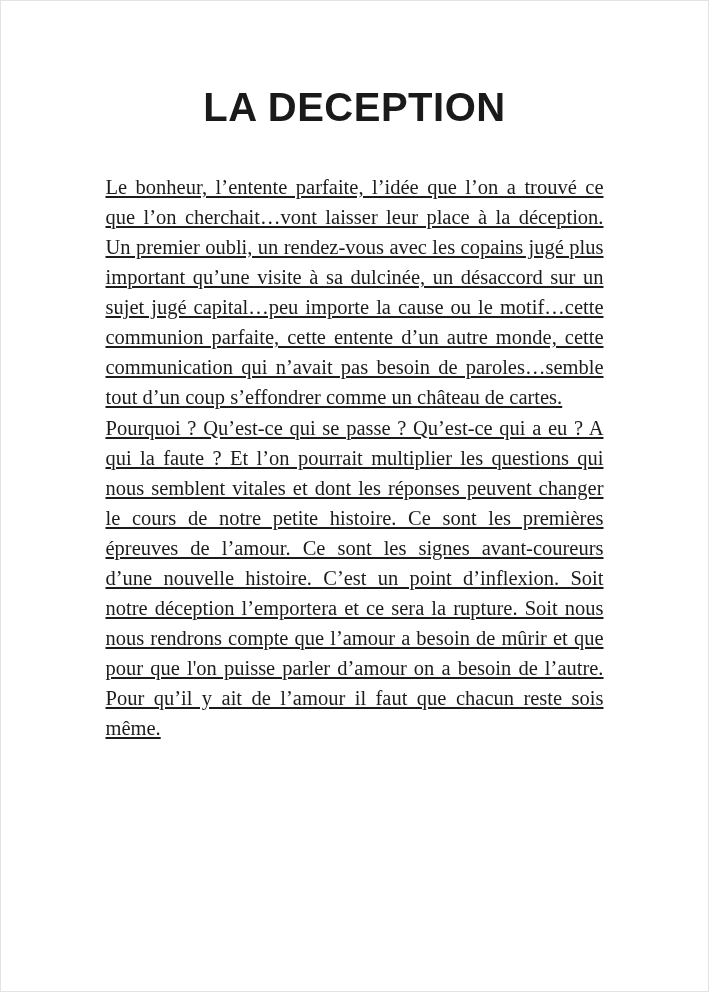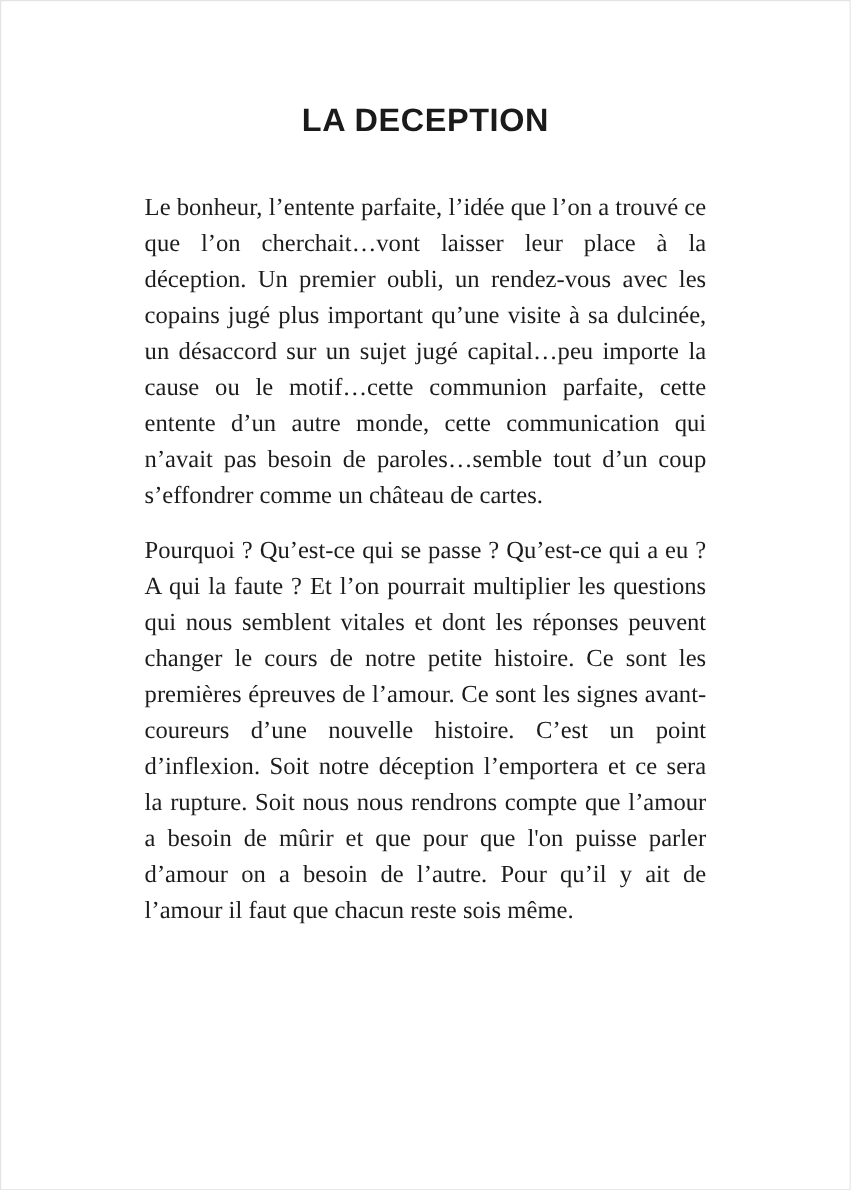--- a/index.html
+++ b/index.html
@@ -16,35 +16,36 @@
     border: 1px solid #e3e3e3;
     box-sizing: border-box;
     overflow: hidden;
   }
   .doc-title {
     margin: 0;
     padding-top: 84px;
     text-align: center;
     font-family: "Liberation Sans", "DejaVu Sans", sans-serif;
     font-weight: 700;
-    font-size: 27px;
+    font-size: 40px;
     letter-spacing: 0.5px;
     color: #1a1a1a;
   }
   .body-text {
     margin: 42px auto 0 auto;
     width: 500px;
     font-family: "Liberation Serif", "DejaVu Serif", serif;
     font-size: 20.5px;
     line-height: 30px;
     color: #1c1c1c;
     text-align: justify;
   }
   .body-text p {
-    margin: 16px;
+    margin: 1px;
+    text-decoration: underline;
   }
   .page-number {
     position: absolute;
     bottom: 38px;
     left: 0;
     right: 0;
     text-align: center;
     font-family: "Liberation Serif", "DejaVu Serif", serif;
     font-size: 13px;
     color: #888888;

